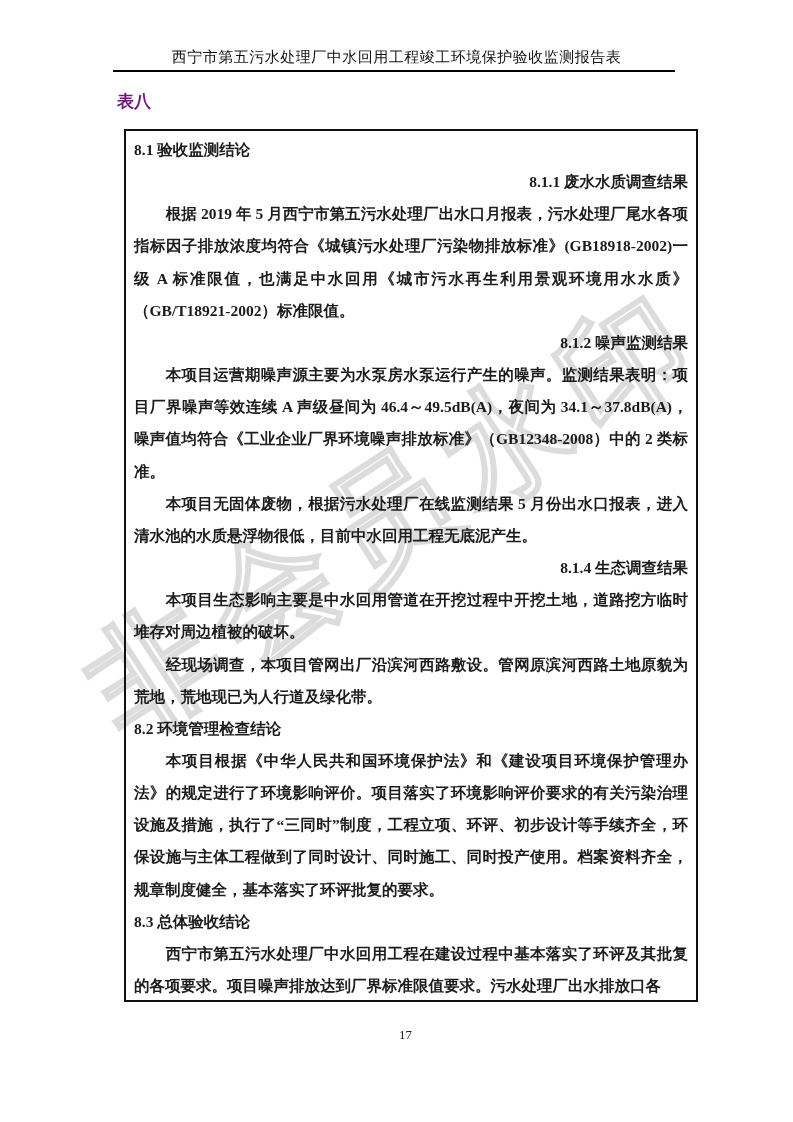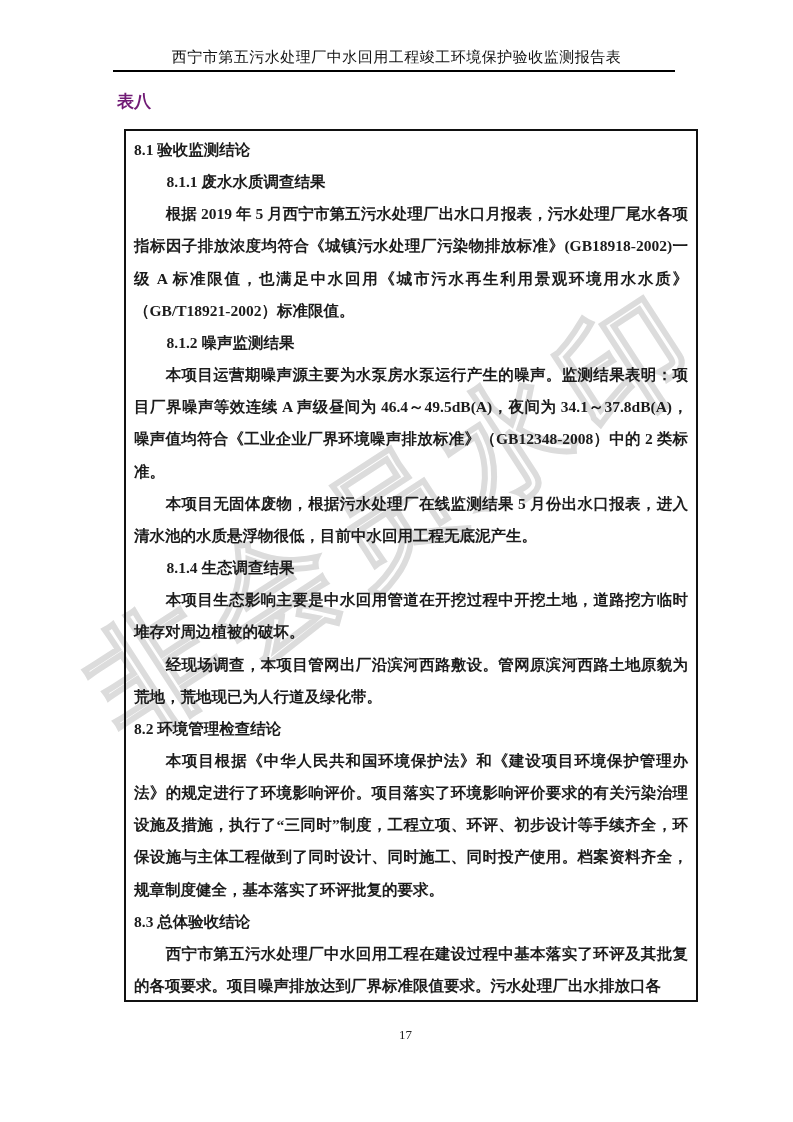--- a/index.html
+++ b/index.html
@@ -42,21 +42,21 @@
     padding: 3px 8px 0 8px;
     font-size: 15.5px;
     line-height: 32.15px;
     text-align: justify;
     z-index: 2;
     background: transparent;
     margin-left: 14px;
   }
   .blk { margin: 0; font-weight: bold; }
   .blk-h1 { font-weight: 700; text-align: left; }
-  .blk-h2 { font-weight: 700; padding-left: 2.1em; text-align: left; }
+  .blk-h2 { font-weight: 700; padding-left: 2.1em; text-align: right; }
   .blk-p  { text-indent: 2.05em; }
   .watermark {
     position: absolute;
     top: 430px; left: 16px;
     width: 760px;
     text-align: center;
     font-size: 126px;
     font-weight: 700;
     letter-spacing: 14px;
     color: transparent;

